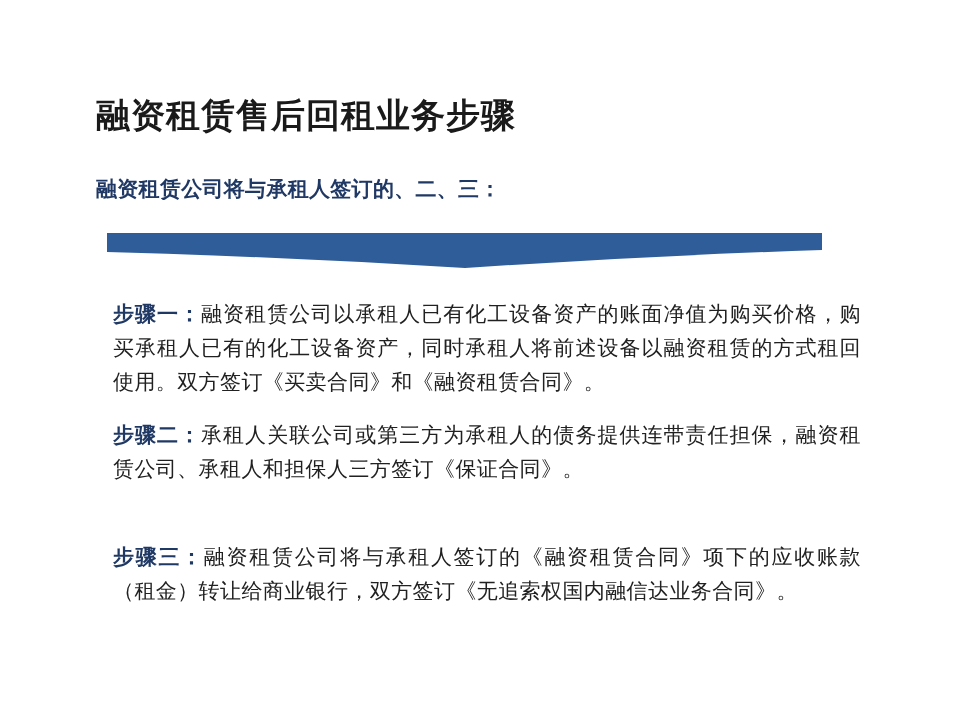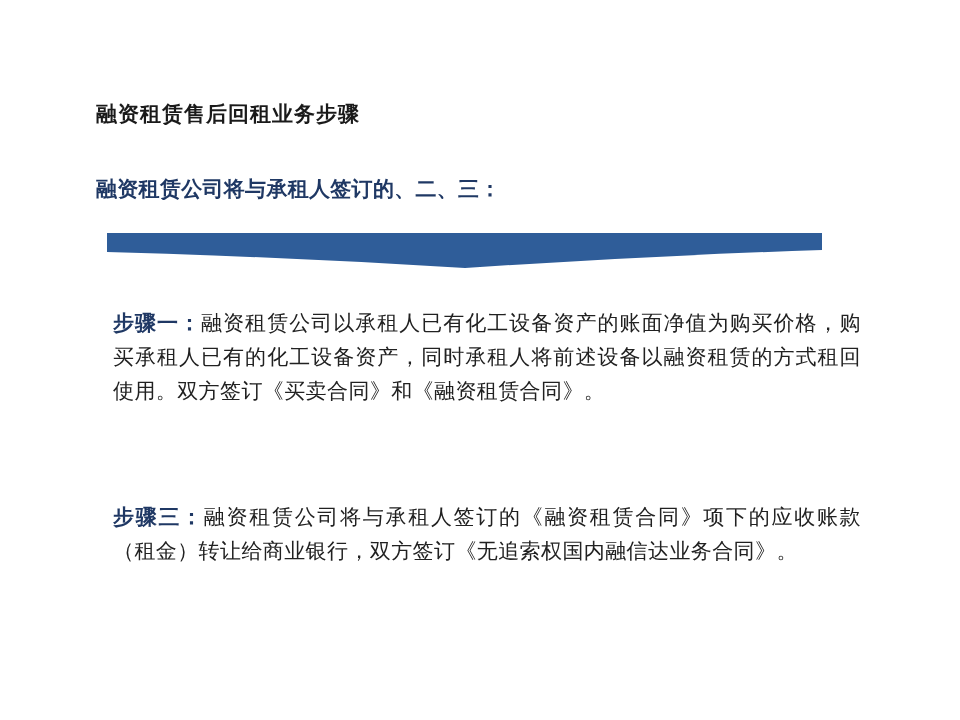--- a/index.html
+++ b/index.html
@@ -20,22 +20,22 @@
   }
   .slide {
     position: relative;
     width: 960px;
     height: 720px;
     background: var(--bg);
   }
   .page-title {
     position: absolute;
     left: 96px;
-    top: 100px;
-    font-size: 21px;
+    top: 93px;
+    font-size: 34px;
     font-weight: bold;
     color: var(--title);
     letter-spacing: 1px;
     white-space: nowrap;
   }
   .page-subtitle {
     position: absolute;
     left: 96px;
     top: 175px;
     font-size: 21px;
@@ -55,25 +55,24 @@
   .banner path { fill: var(--banner); }
   .step {
     position: absolute;
     left: 113px;
     width: 748px;
     font-size: 21px;
     line-height: 34px;
     letter-spacing: 0.4px;
     color: var(--body);
     text-align: justify;
-    margin-top: 9px;
   }
   .step-1 { top: 297px; }
   .step-2 { top: 418px; }
-  .step-3 { top: 491px; }
+  .step-3 { top: 540px; }
   .step-label {
     color: var(--label);
     font-weight: bold;
   }
 </style>
 </head>
 <body>
 
 <div class="slide">
 
@@ -82,16 +81,17 @@
   <h2 class="page-subtitle">融资租赁公司将与承租人签订的、二、三：</h2>
 
   <div class="banner">
     <svg viewBox="0 0 715 36" preserveAspectRatio="none">
       <path d="M0,0 L715,0 L715,17 Q537,23 358,35 Q180,24 0,19 Z"></path>
     </svg>
   </div>
 
   <p class="step step-1"><span class="step-label">步骤一：</span><span>融资租赁公司以承租人已有化工设备资产的账面净值为购买价格，购买承租人已有的化工设备资产，同时承租人将前述设备以融资租赁的方式租回使用。双方签订《买卖合同》和《融资租赁合同》。</span></p>
 
+  <p class="step step-2"><span class="step-label">步骤二：</span><span>承租人关联公司或第三方为承租人的债务提供连带责任担保，融资租赁公司、承租人和担保人三方签订《保证合同》。</span></p>
 
   <p class="step step-3"><span class="step-label">步骤三：</span><span>融资租赁公司将与承租人签订的《融资租赁合同》项下的应收账款（租金）转让给商业银行，双方签订《无追索权国内融信达业务合同》。</span></p>
 
 </div>
 
 </body></html>

